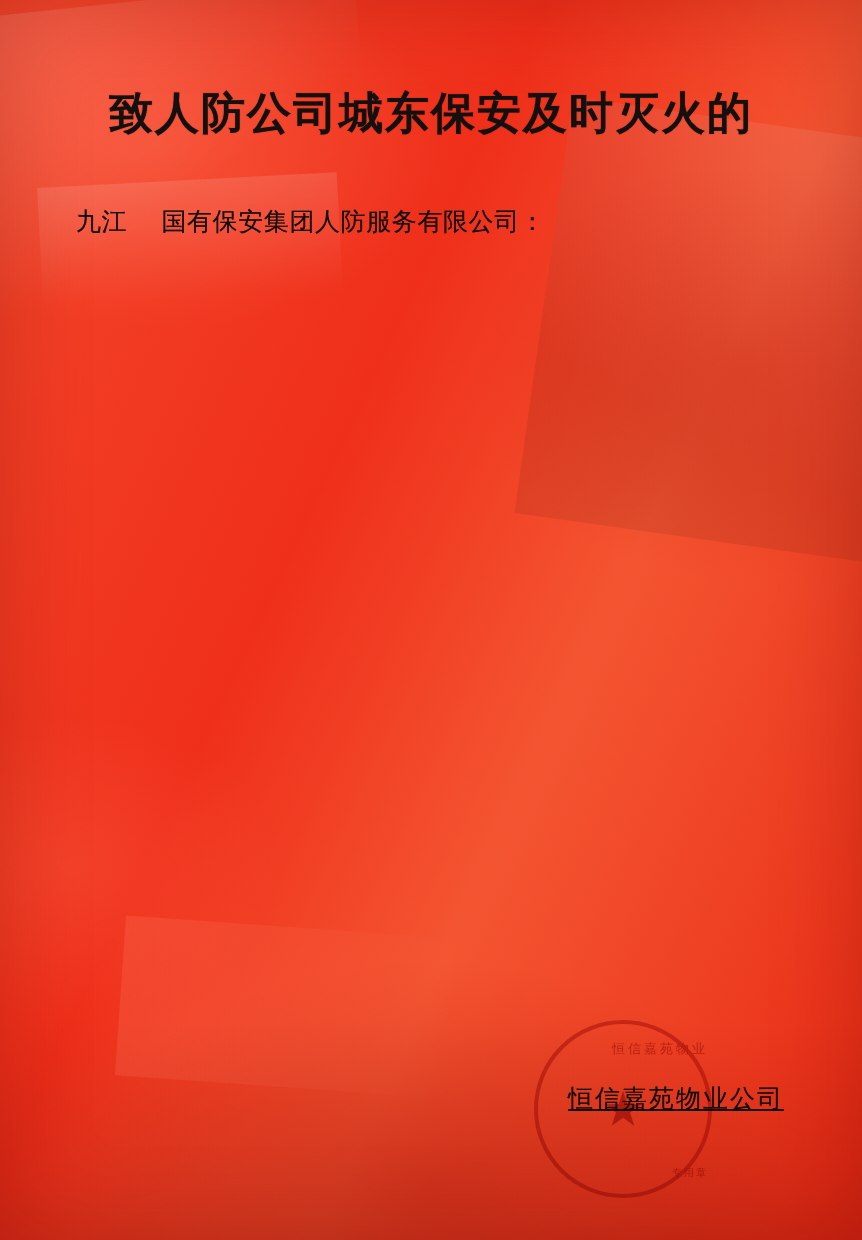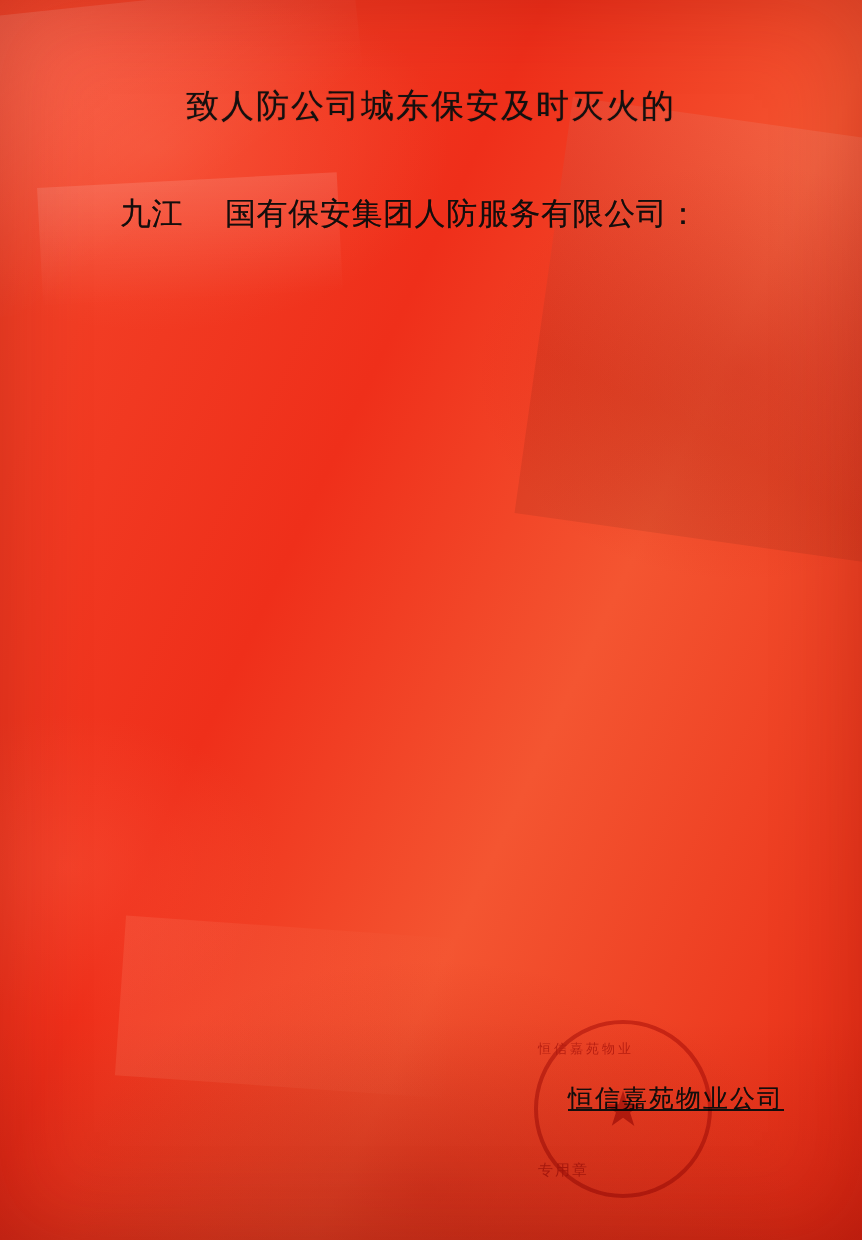--- a/index.html
+++ b/index.html
@@ -65,39 +65,38 @@
     height: 100%;
   }
 
   .title-block {
     padding-top: 84px;
     text-align: center;
     color: #14100f;
   }
   .title-line {
     font-family: "DejaVu Serif", "Liberation Serif", serif;
-    font-weight: 400;
-    font-size: 33px;
+    font-weight: 700;
+    font-size: 44px;
     letter-spacing: 2px;
     line-height: 1.32;
     text-shadow: 0 0 1px rgba(0,0,0,0.55);
   }
   .title-line.second {
     margin-top: 16px;
   }
 
   .body-block {
     margin-top: 56px;
     color: #120e0d;
     font-family: "DejaVu Serif", "Liberation Serif", serif;
-    font-size: 31px;
+    font-size: 25px;
     line-height: 1.92;
     letter-spacing: 0.6px;
     text-shadow: 0 0 0.6px rgba(0,0,0,0.5);
-    margin-left: 44px;
   }
   .salutation {
     padding-left: 10px;
     white-space: pre;
   }
   .para {
     margin-top: 2px;
     text-indent: 2em;
     text-align: justify;
     text-justify: inter-ideograph;
@@ -136,28 +135,28 @@
     left: 50%;
     top: 50%;
     transform: translate(-50%,-50%);
     font-size: 42px;
     color: rgba(165,18,12,0.85);
     line-height: 1;
   }
   .stamp .arc-top, .stamp .arc-bottom {
     position: absolute;
     left: 0; right: 0;
-    text-align: left;
+    text-align: right;
     color: rgba(165,18,12,0.85);
     font-size: 13px;
     letter-spacing: 3px;
     font-family: "DejaVu Serif", serif;
   }
   .stamp .arc-top { top: 16px; }
-  .stamp .arc-bottom { bottom: 14px; font-size: 15px; letter-spacing: 2px; font-family: Liberation Serif, serif; }
+  .stamp .arc-bottom { bottom: 14px; font-size: 10px; letter-spacing: 2px; font-family: Liberation Serif, serif; }
 
   .edge-shadow {
     position: absolute;
     inset: 0;
     z-index: 6;
     pointer-events: none;
     box-shadow: inset 0 0 90px rgba(120,12,6,0.30);
   }
 </style>
 </head>

